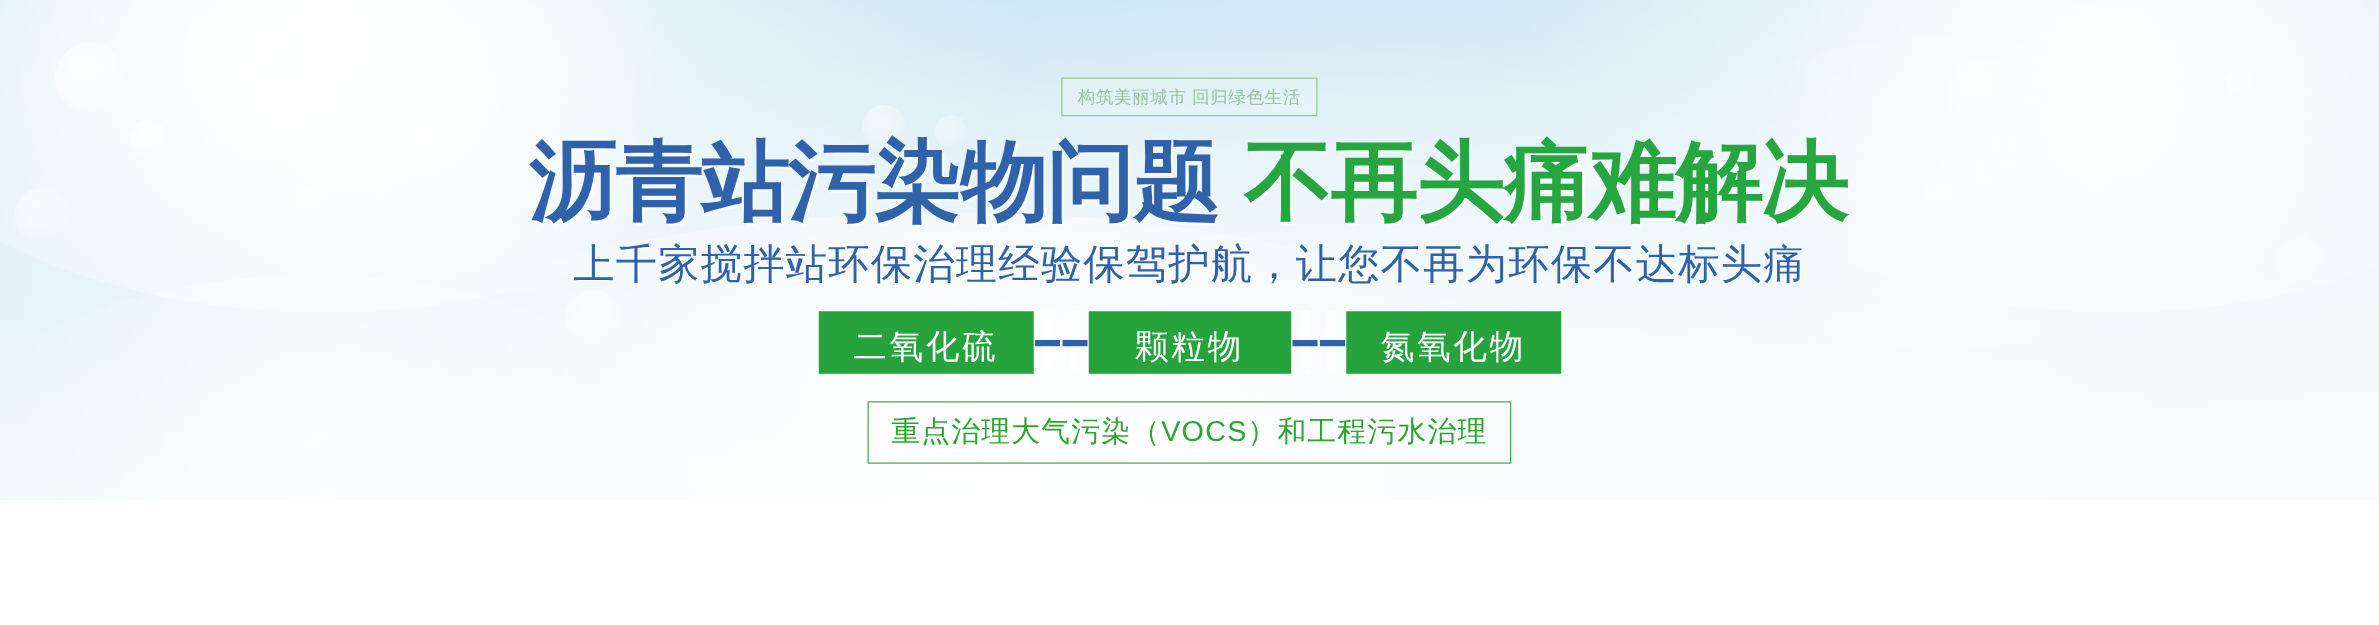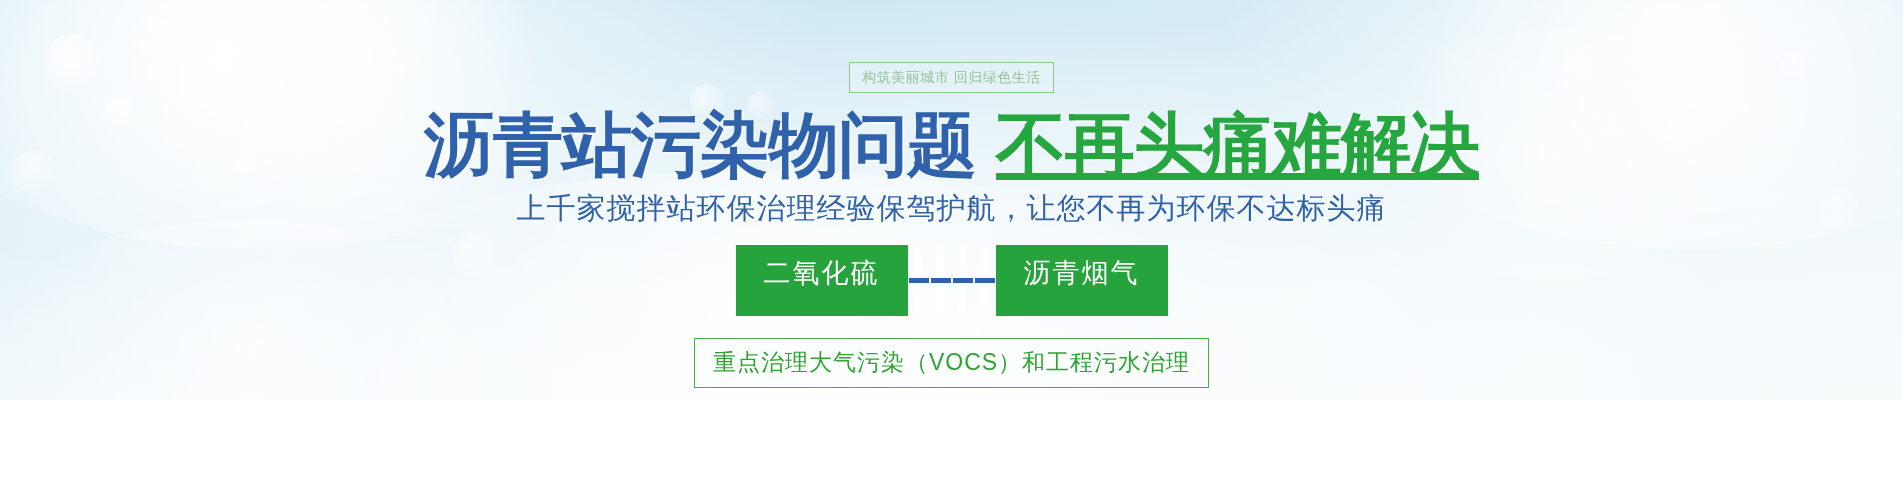--- a/index.html
+++ b/index.html
@@ -66,44 +66,43 @@
   }
   .headline .hl-blue{
     color:#2f62ab;
     text-shadow:2px 2px 0 rgba(255,255,255,.55);
     text-align:center;
   }
   .headline .hl-gap{ display:inline-block; width:20px; }
   .headline .hl-green{
     color:#26a63f;
     text-shadow:2px 2px 0 rgba(255,255,255,.55);
-    text-decoration:underline;
   }
 
   .subheadline{
     margin-top:13px;
-    font-size:29px;
+    font-size:33px;
     line-height:1.1;
     color:#2f62ab;
     letter-spacing:1px;
     white-space:nowrap;
     text-shadow:1px 1px 0 rgba(255,255,255,.6);
   }
 
   .chips{
     margin-top:20px;
     display:flex;
     align-items:stretch;
   }
   .chip{
     background:#27a33d;
     color:#ffffff;
     font-size:27px;
     line-height:1;
-    padding:15px 28px 29px;
+    padding:15px 28px 8px;
     min-width:162px;
     text-align:center;
     letter-spacing:2px;
     white-space:nowrap;
   }
   .chip-sep{
     width:22px;
     position:relative;
     flex:0 0 22px;
   }
@@ -171,21 +170,22 @@
     <div class="headline">
       <span class="hl-blue">沥青站污染物问题</span><span class="hl-gap"></span><span class="hl-green">不再头痛难解决</span>
     </div>
 
     <div class="subheadline">上千家搅拌站环保治理经验保驾护航，让您不再为环保不达标头痛</div>
 
     <div class="chips">
       <div class="chip">二氧化硫</div>
       <div class="chip-sep"></div>
       <div class="chip-sep"></div>
+      <div class="chip">颗粒物</div>
       <div class="chip-sep"></div>
       <div class="chip-sep"></div>
-      <div class="chip">沥青烟气</div>
+      <div class="chip">氮氧化物</div>
     </div>
 
     <div class="footnote">重点治理大气污染（VOCS）和工程污水治理</div>
 
   </div>
 </div>
 
 </body></html>

